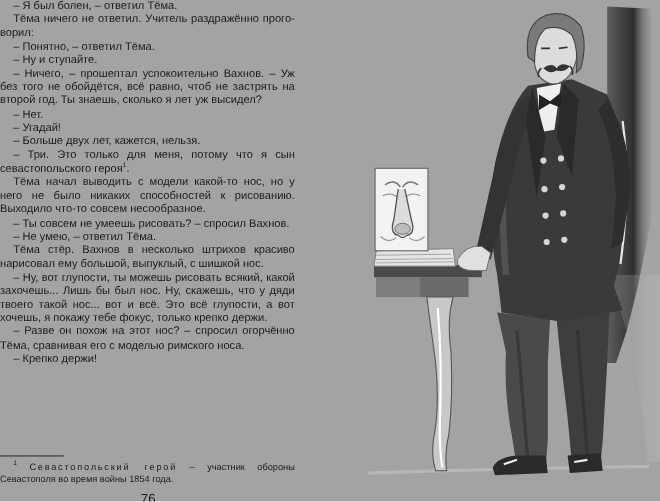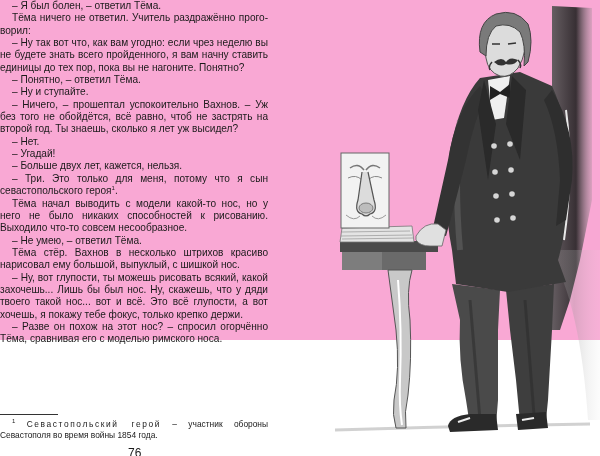--- a/index.html
+++ b/index.html
@@ -3,22 +3,22 @@
   <meta charset="utf-8">
   <style>
     html, body {
       margin: 0; padding: 0;
       width: 600px; height: 456px;
       background: #ffffff;
       overflow: hidden;
     }
     .page {
       position: relative;
-      width: 600px; height: 340px;
-      background: #f9a8d4;
+      width: 600px; height: 456px;
+      background: #a3a3a3;
     }
     .text-col {
       position: absolute;
       left: 0px; top: 0px;
       width: 268px;
       font-family: "Liberation Sans", sans-serif;
       font-size: 10.1px;
       line-height: 12.35px;
       color: #1a1a1a;
       text-align: justify;
@@ -62,33 +62,34 @@
     .illustration svg { width: 280px; height: 456px; display: block; }
   </style>
 </head>
 <body>
 
 <div class="page">
 
   <div class="text-col">
     <p>– Я был болен, – ответил Тёма.</p>
     <p>Тёма ничего не ответил. Учитель раздражённо прого­ворил:</p>
-    <p>– Ну так вот что, как вам угодно: если чрез неделю вы не будете знать всего пройденного, я вам начну ставить единицы до тех пор, пока вы не нагоните. Понятно?</p>
     <p>– Понятно, – ответил Тёма.</p>
     <p>– Ну и ступайте.</p>
     <p>– Ничего, – прошептал успокоительно Вахнов. – Уж без того не обойдётся, всё равно, чтоб не застрять на второй год. Ты знаешь, сколько я лет уж высидел?</p>
     <p>– Нет.</p>
     <p>– Угадай!</p>
     <p>– Больше двух лет, кажется, нельзя.</p>
     <p><span>– Три. Это только для меня, потому что я сын севасто­польского героя</span><sup>1</sup><span>.</span></p>
     <p>Тёма начал выводить с модели какой-то нос, но у него не было никаких способностей к рисованию. Выходило что-то совсем несообразное.</p>
+    <p>– Ты совсем не умеешь рисовать? – спросил Вахнов.</p>
     <p>– Не умею, – ответил Тёма.</p>
     <p>Тёма стёр. Вахнов в несколько штрихов красиво нари­совал ему большой, выпуклый, с шишкой нос.</p>
     <p>– Ну, вот глупости, ты можешь рисовать всякий, какой захочешь... Лишь бы был нос. Ну, скажешь, что у дяди тво­его такой нос... вот и всё. Это всё глупости, а вот хочешь, я покажу тебе фокус, только крепко держи.</p>
     <p>– Разве он похож на этот нос? – спросил огорчённо Тёма, сравнивая его с моделью римского носа.</p>
+    <p>– Крепко держи!</p>
   </div>
 
   <div class="footnote-rule"></div>
 
   <div class="footnote">
     <p><sup>1</sup> <span class="term">Севастопольский герой</span><span> – участник обороны Севастополя во время войны 1854 года.</span></p>
   </div>
 
   <div class="page-number">76</div>
 

